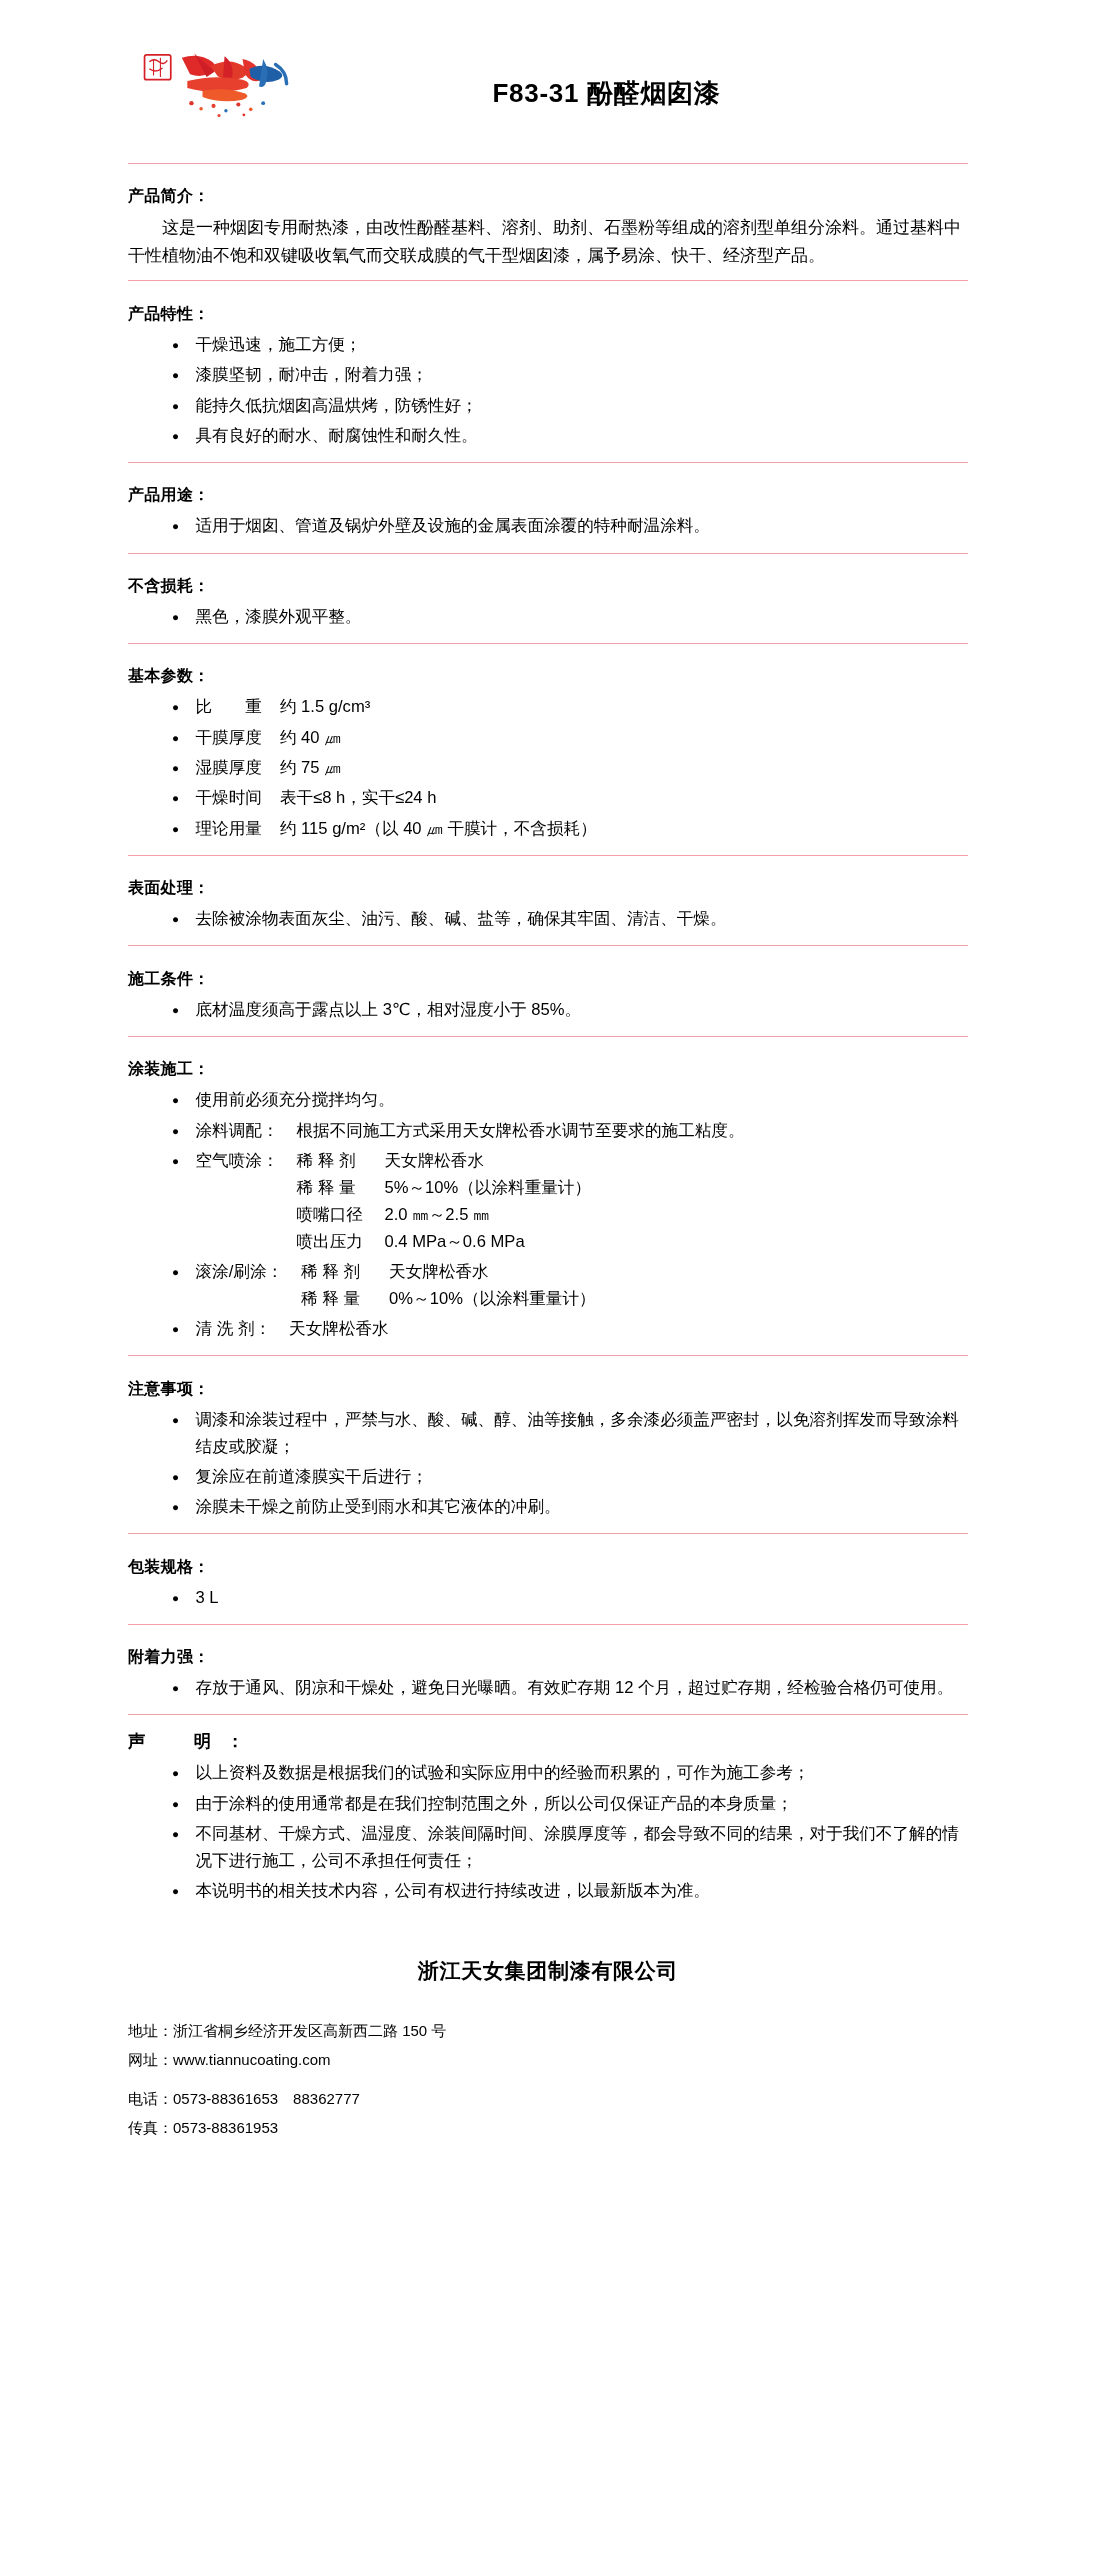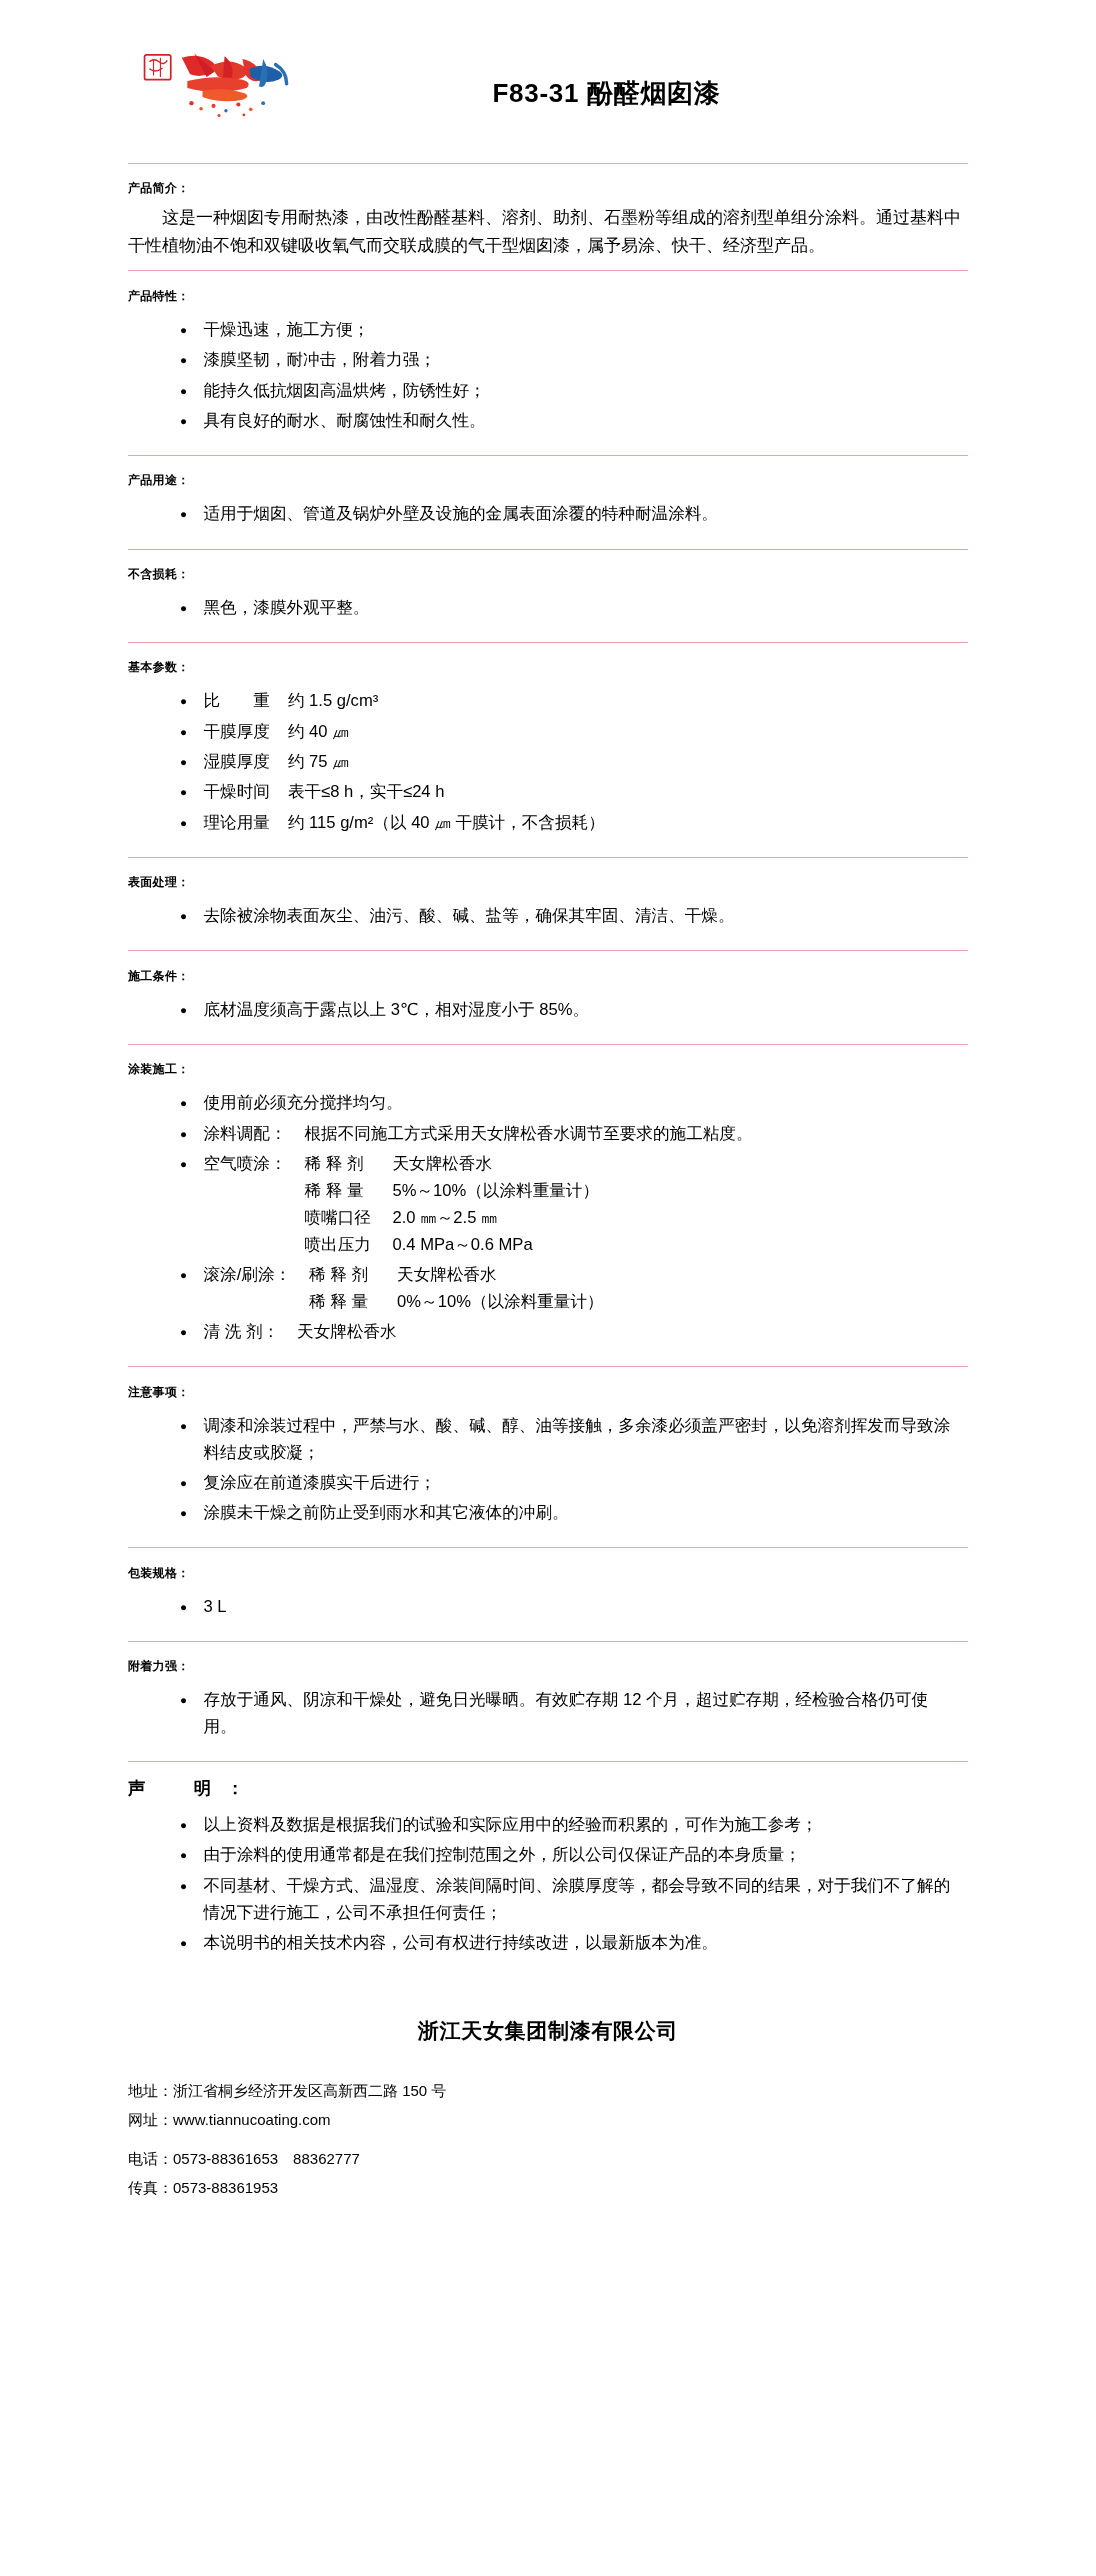--- a/index.html
+++ b/index.html
@@ -47,36 +47,36 @@
   .section {
     padding-top: 8.3px;
     padding-bottom: 8.3px;
   }
   .rule {
     border: 0;
     border-top: 0.7px solid #f0a0a8;
     margin: 0;
   }
   .sec-title {
-    font-size: 12px;
+    font-size: 16px;
     font-weight: bold;
     font-family: Liberation Mono, monospace;
-    margin: 8px 0 7px 0;
+    margin: 14px 0 7px 0;
     letter-spacing: 0.3px;
   }
   .para {
     font-size: 17px;
     line-height: 1.62;
     text-indent: 2em;
     margin: 0 0 2.8px 0;
     font-family: "Liberation Sans", "DejaVu Sans", sans-serif;
   }
   ul.bullets {
     list-style: none;
-    margin: 12px;
+    margin: 4px;
     padding: 0 0 0 40px;
   }
   ul.bullets > li {
     position: relative;
     font-size: 16.6px;
     line-height: 1.62;
     margin-bottom: 3.5px;
     font-family: "Liberation Sans", "DejaVu Sans", sans-serif;
     padding-left: 23.5px;
   }

